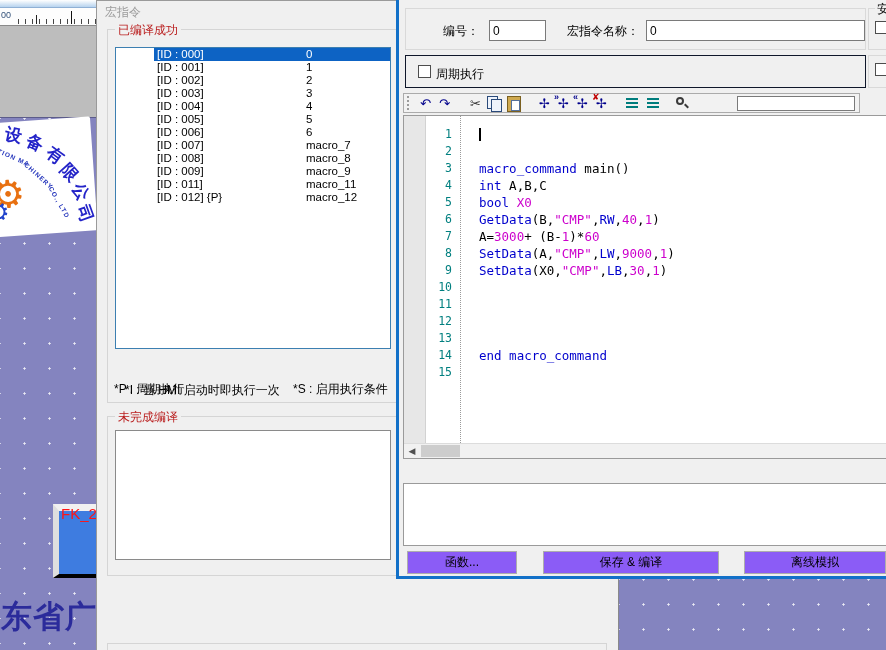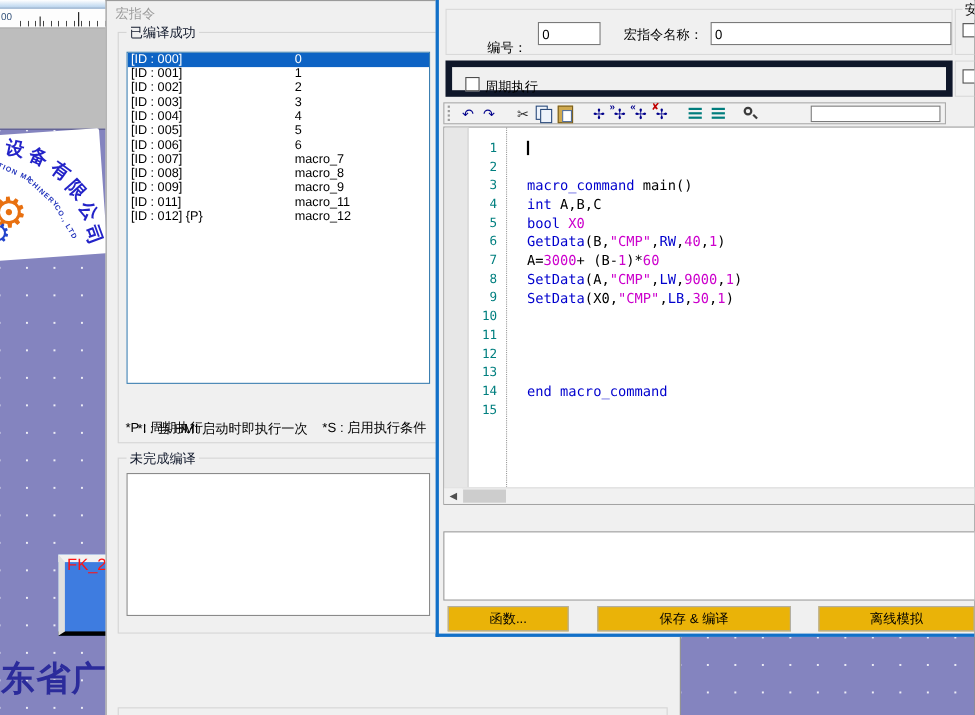--- a/index.html
+++ b/index.html
@@ -49,42 +49,42 @@
     font-size:31px;font-weight:bold;color:#2b2b9b;letter-spacing:1px;white-space:nowrap;}
 
   .ne{position:absolute;left:718px;top:617px;width:168px;height:34px;border:1px solid #e3e3e3;z-index:6;}
   .ne .ne-label{position:absolute;left:5px;top:3px;font-size:15px;color:#ee2222;white-space:nowrap;}
 
   
   #left-dialog{position:absolute;left:96px;top:0;width:523px;height:656px;background:#f0f0f0;
     border:1px solid #9a9a9a;border-right:1px solid #8a8a8a;z-index:10;}
   #left-dialog .dtitle{position:absolute;left:8px;top:3px;font-size:12px;color:#9b9b9b;}
   .groupbox{position:absolute;border:1px solid #d5d5d5;}
-  .groupbox .glabel{position:absolute;left:7px;top:-8px;background:#f0f0f0;padding:0 3px;font-size:12px;color:#0f172a;}
+  .groupbox .glabel{position:absolute;left:7px;top:-8px;background:#f0f0f0;padding:0 3px;font-size:12px;color:#b91c1c;}
   #grp-compiled{left:10px;top:28px;width:500px;height:374px;}
   #macro-list{position:absolute;left:7px;top:17px;width:276px;height:302px;background:#fff;
-    border:1px solid #3c7fb1;overflow:hidden;}
+    border:1px solid #3c7fb1;overflow:hidden;padding-left:38px;}
   .lrow{height:13px;line-height:13px;font-size:11.5px;color:#000;padding-left:3px;white-space:nowrap;position:relative;}
   .lrow .c1{display:inline-block;width:149px;}
   .lrow.sel{background:var(--selection-blue);color:#fff;}
   .note{position:absolute;font-size:12px;color:#000;white-space:nowrap;}
   #grp-uncompiled{left:10px;top:415px;width:500px;height:160px;}
   #uncompiled-list{position:absolute;left:7px;top:13px;width:276px;height:130px;background:#fff;border:1px solid #8a8a8a;}
   #grp-password{left:10px;top:585px;width:500px;height:52px;}
-  .btn{background:#eab308;border:1px solid #adadad;font-size:12px;color:#000;
+  .btn{background:#8b5cf6;border:1px solid #adadad;font-size:12px;color:#000;
     display:flex;align-items:center;justify-content:center;font-family:inherit;}
   #btn-password{position:absolute;left:17px;top:9px;width:135px;height:28px;}
   #password-status{position:absolute;left:177px;top:15px;font-size:13px;}
   #grp-extra{left:10px;top:642px;width:500px;height:30px;}
 
   
   #right-dialog{position:absolute;left:396px;top:0;width:522px;height:579px;background:#f0f0f0;
     border-left:3px solid var(--dialog-border-blue);border-bottom:3px solid var(--dialog-border-blue);z-index:20;}
   #grp-id{left:6px;top:8px;width:461px;height:42px;border:1px solid #d9d9d9;position:absolute;}
-  #grp-periodic{left:6px;top:55px;width:461px;height:33px;border:6px solid #0f172a;position:absolute;}
+  #grp-periodic{left:6px;top:55px;width:461px;height:33px;border:1px solid #0f172a;position:absolute;}
   #grp-sec1{left:469px;top:8px;width:60px;height:42px;border:1px solid #d9d9d9;position:absolute;}
   #grp-sec2{left:469px;top:55px;width:60px;height:33px;border:1px solid #d9d9d9;position:absolute;}
   #grp-sec1 .glabel{position:absolute;left:6px;top:-8px;background:#f0f0f0;padding:0 2px;font-size:12px;}
   .flabel{position:absolute;font-size:12px;color:#000;white-space:nowrap;}
   .tinput{position:absolute;height:21px;border:1px solid #7a7a7a;background:#fff;font-size:12px;
     padding:0 3px;font-family:inherit;color:#000;}
   .checkbox{position:absolute;width:13px;height:13px;background:#fff;border:1px solid #4d4d4d;}
 
   
   #editor-toolbar{position:absolute;left:4px;top:93px;width:457px;height:20px;background:#f2f2f2;
@@ -202,21 +202,21 @@
       <span class="glabel">未完成编译</span>
       <div id="uncompiled-list"></div>
     </div>
 
     <div id="grp-extra" class="groupbox"></div>
   </div>
 
   <div id="right-dialog">
 
     <div id="grp-id">
-      <span class="flabel" style="left:37px;top:14px;margin-top:12px;">编号：</span>
+      <span class="flabel" style="left:37px;top:14px;">编号：</span>
       <input class="tinput" style="left: 83px; top: 11px; width: 57px;" value="0">
       <span class="flabel" style="left:161px;top:14px;">宏指令名称：</span>
       <input class="tinput" style="left: 240px; top: 11px; width: 219px;" value="0">
     </div>
 
     <div id="grp-periodic">
       <span class="checkbox" style="left:12px;top:9px;"></span>
       <span class="flabel" style="left:30px;top:10px;">周期执行</span>
     </div>
 

